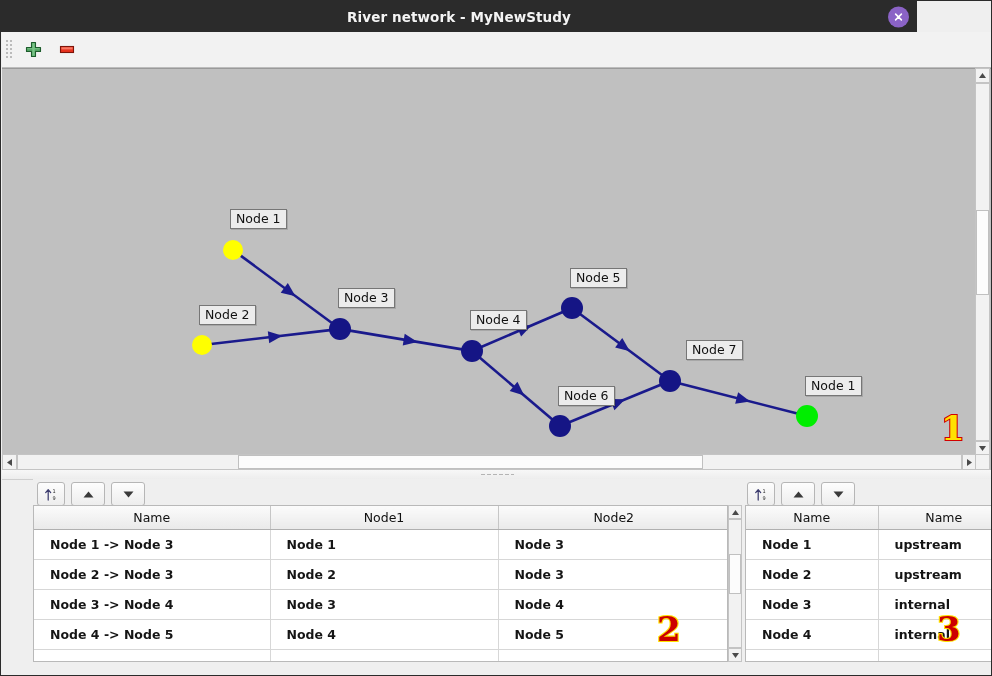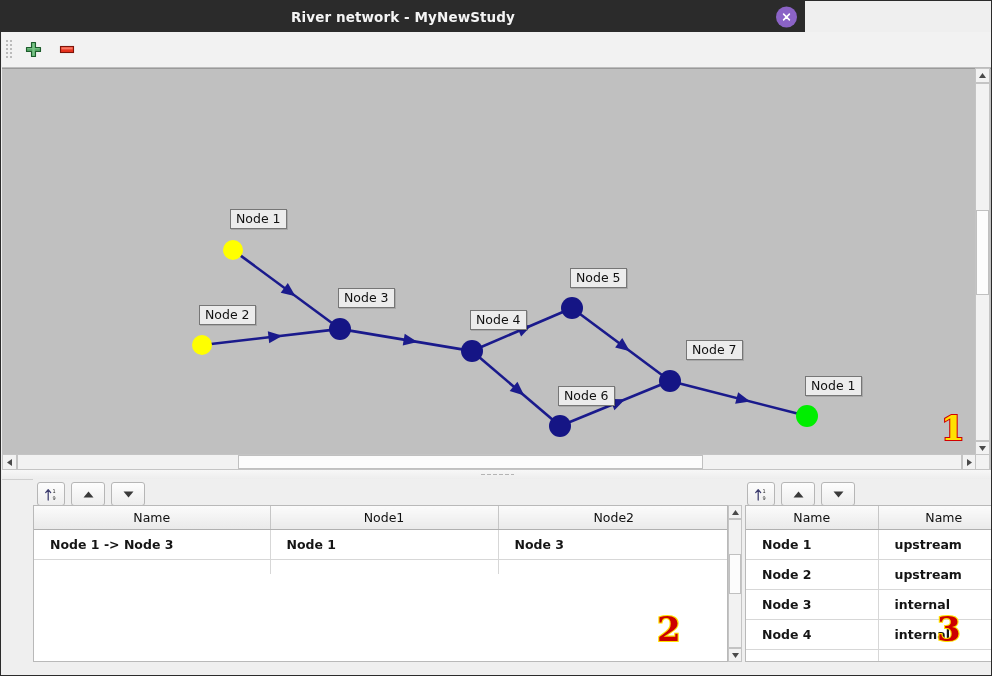--- a/index.html
+++ b/index.html
@@ -19,21 +19,21 @@
     box-sizing: border-box;
     background: #efefef;
     border: 1px solid #2b2b2b;
     overflow: hidden;
   }
 
   
   #titlebar {
     position: absolute;
     left: 0; top: 0;
-    width: 804px;
+    width: 916px;
     height: 31px;
     background: #2b2b2b;
     color: #f2f2f2;
     display: flex;
     align-items: center;
     justify-content: center;
   }
   #titlebar .title-text {
     font-size: 13.5px;
     font-weight: bold;
@@ -411,20 +411,35 @@
               <th>Node1</th>
               <th>Node2</th>
             </tr>
           </thead>
         <tbody>
             <tr>
               <td>Node 1 -&gt; Node 3</td>
               <td>Node 1</td>
               <td>Node 3</td>
             </tr>
+            <tr>
+              <td>Node 2 -&gt; Node 3</td>
+              <td>Node 2</td>
+              <td>Node 3</td>
+            </tr>
+            <tr>
+              <td>Node 3 -&gt; Node 4</td>
+              <td>Node 3</td>
+              <td>Node 4</td>
+            </tr>
+            <tr>
+              <td>Node 4 -&gt; Node 5</td>
+              <td>Node 4</td>
+              <td>Node 5</td>
+            </tr>
             <tr class="filler">
               <td></td>
               <td></td>
               <td></td>
             </tr>
           </tbody>
       </table>
     </div>
 
     <div class="tsb-v" style="left:695px;">

